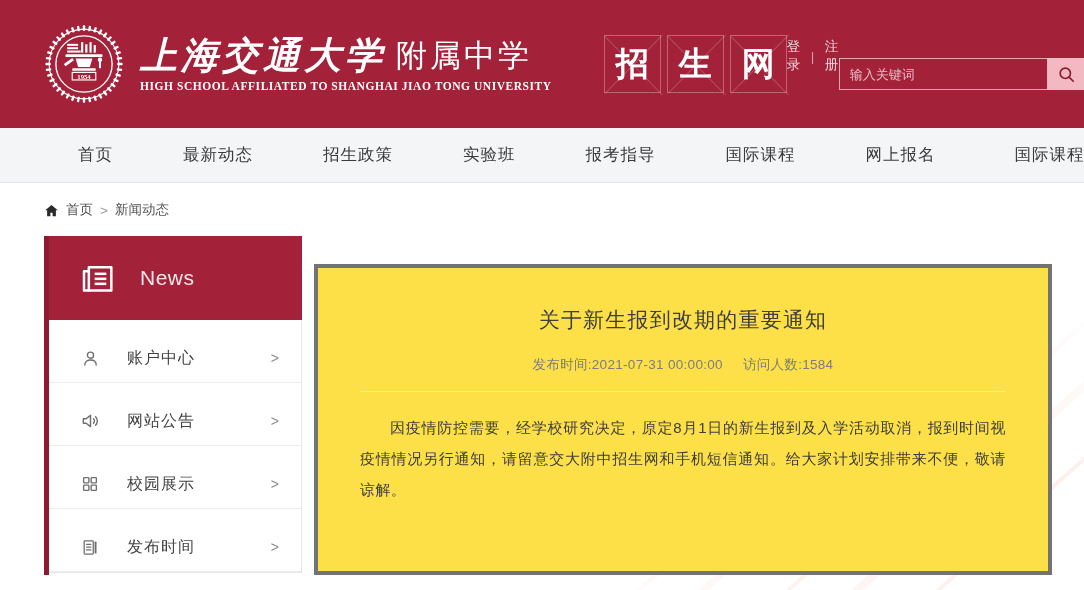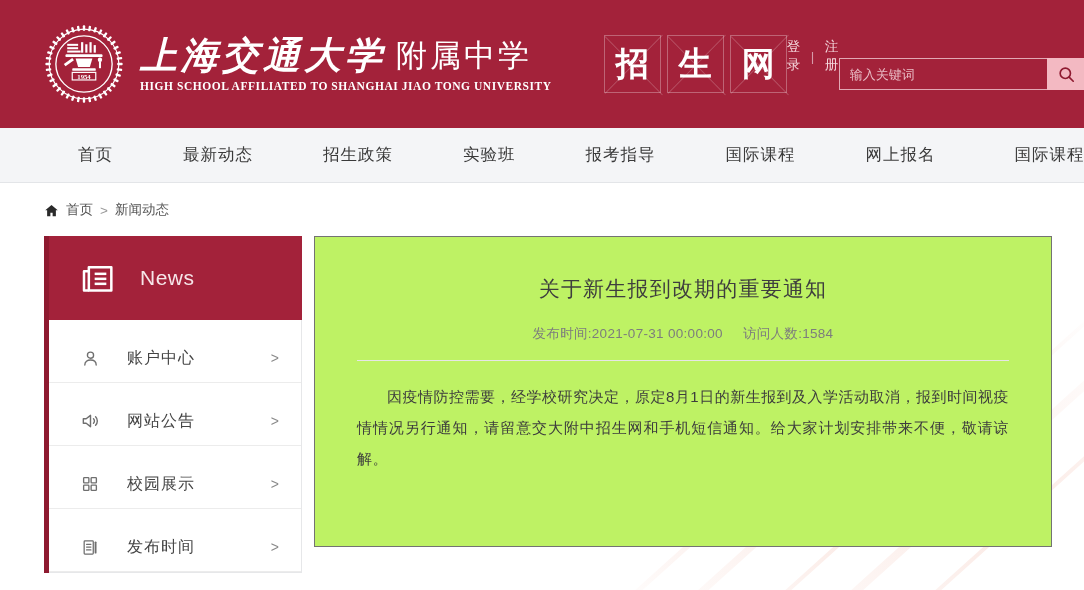--- a/index.html
+++ b/index.html
@@ -171,23 +171,24 @@
   }
   .side-item .si-arrow {
     margin-left: auto; font-size: 14px; color: #8a8a8a;
     font-family: "Liberation Sans", sans-serif;
   }
 
   
   .article {
     margin-left: 12px; flex: none;
     width: 738px; height: 311px;
-    background: #bef264;
-    border: 1px solid #737373;
+    background: #fde047;
+    border: 4px solid #737373;
     padding: 30px 42px 0 42px;
+    margin-top: 28px;
   }
   .article-title {
     text-align: center; font-size: 21px; color: #3e3e3e;
     letter-spacing: 1.2px; font-weight: 400; margin-top: 8px;
   }
   .article-meta {
     text-align: center; font-size: 13.5px; color: #7d7d7d;
     margin-top: 22px; letter-spacing: .3px;
   }
   .article-meta .views { margin-left: 16px; text-align: center; }

